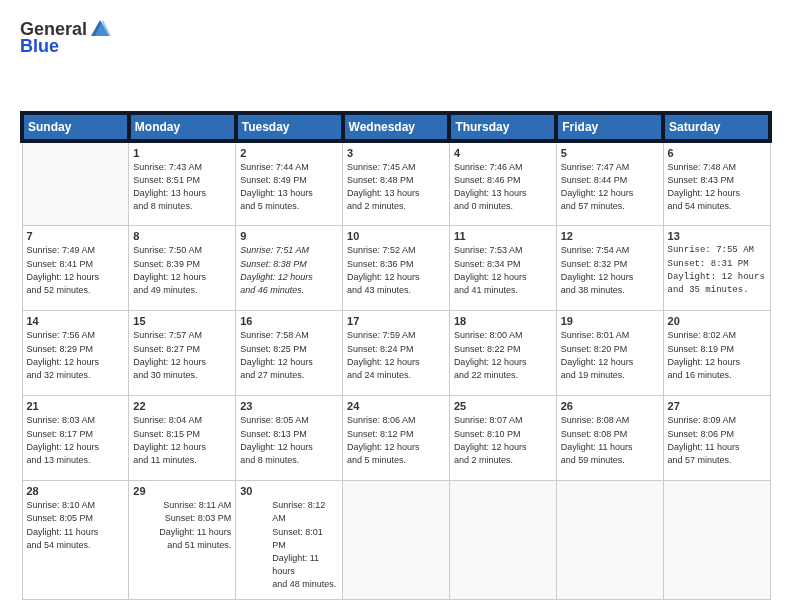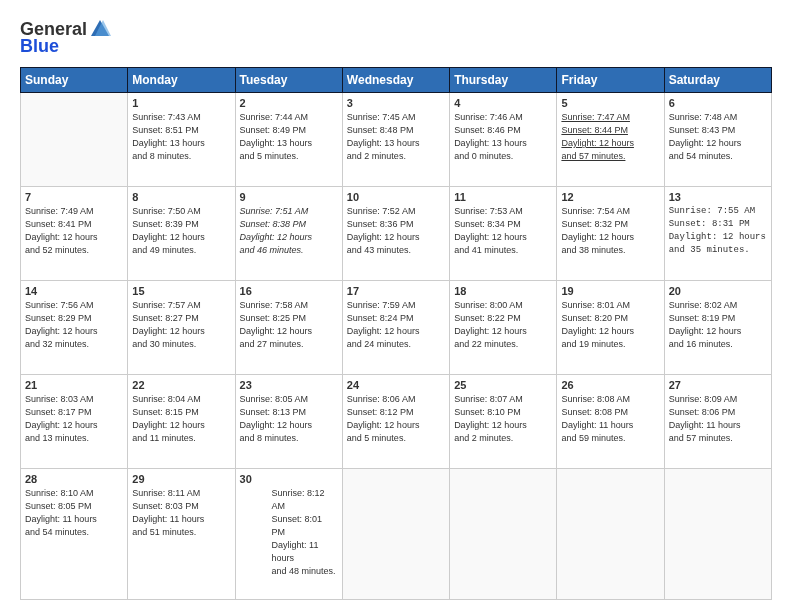--- a/index.html
+++ b/index.html
@@ -9,20 +9,21 @@
       width: 792px;
       height: 612px;
       overflow: hidden;
     }
     .page {
       width: 792px;
       height: 612px;
       padding: 18px 20px 12px 20px;
       display: flex;
       flex-direction: column;
+      gap: 44px;
     }
     .header {
       display: flex;
       justify-content: space-between;
       align-items: flex-start;
       margin-bottom: 10px;
     }
     .logo {
       display: flex;
       flex-direction: column;
@@ -64,21 +65,21 @@
       width: 100%;
       table-layout: fixed;
     }
     .calendar th {
       background: #2e6db4;
       color: #fff;
       font-size: 12px;
       font-weight: bold;
       padding: 5px 4px;
       text-align: left;
-      border: 1px solid #0f172a;
+      border: 4px solid #0f172a;
     }
     .calendar td {
       border: 1px solid #ccc;
       vertical-align: top;
       padding: 4px 4px;
       font-size: 9.5px;
       color: #333;
       height: 82px;
     }
     .day-num {
@@ -154,21 +155,21 @@
           </td>
           <td>
             <span class="day-num">4</span>
             <div class="cell-info" style="white-space: pre-line;">Sunrise: 7:46 AM
 Sunset: 8:46 PM
 Daylight: 13 hours
 and 0 minutes.</div>
           </td>
           <td>
             <span class="day-num">5</span>
-            <div class="cell-info" style="white-space: pre-line; text-decoration: underline;">Sunrise: 7:47 AM
+            <div class="cell-info" style="white-space: pre-line;">Sunrise: 7:47 AM
 Sunset: 8:44 PM
 Daylight: 12 hours
 and 57 minutes.</div>
           </td>
           <td>
             <span class="day-num">6</span>
             <div class="cell-info" style="white-space: pre-line;">Sunrise: 7:48 AM
 Sunset: 8:43 PM
 Daylight: 12 hours
 and 54 minutes.</div>
@@ -330,21 +331,21 @@
         <tr class="last-row">
           <td>
             <span class="day-num">28</span>
             <div class="cell-info" style="white-space: pre-line;">Sunrise: 8:10 AM
 Sunset: 8:05 PM
 Daylight: 11 hours
 and 54 minutes.</div>
           </td>
           <td>
             <span class="day-num">29</span>
-            <div class="cell-info" style="white-space: pre-line;">Sunrise: 8:11 AM
+            <div class="cell-info" style="white-space: pre-line; text-align: right;">Sunrise: 8:11 AM
 Sunset: 8:03 PM
 Daylight: 11 hours
 and 51 minutes.</div>
           </td>
           <td>
             <span class="day-num">30</span>
             <div class="cell-info" style="white-space: pre-line; margin-left: 32px;">Sunrise: 8:12 AM
 Sunset: 8:01 PM
 Daylight: 11 hours
 and 48 minutes.</div>

